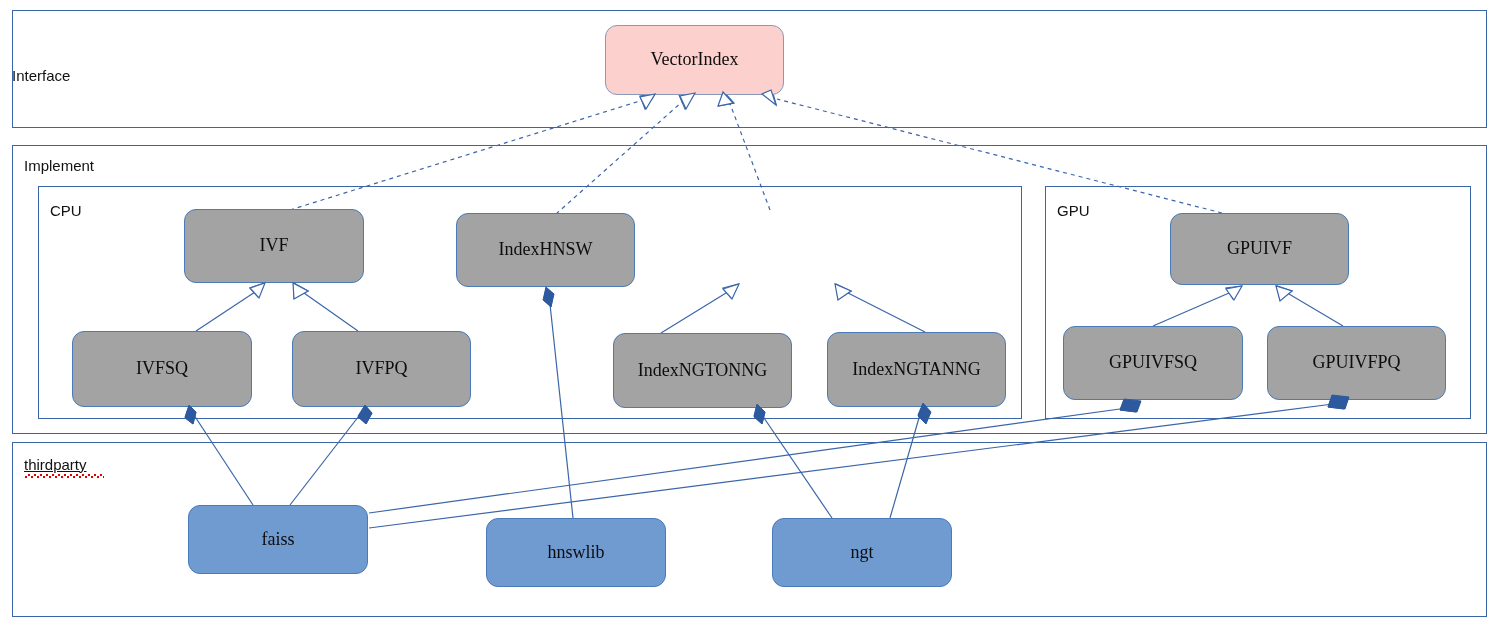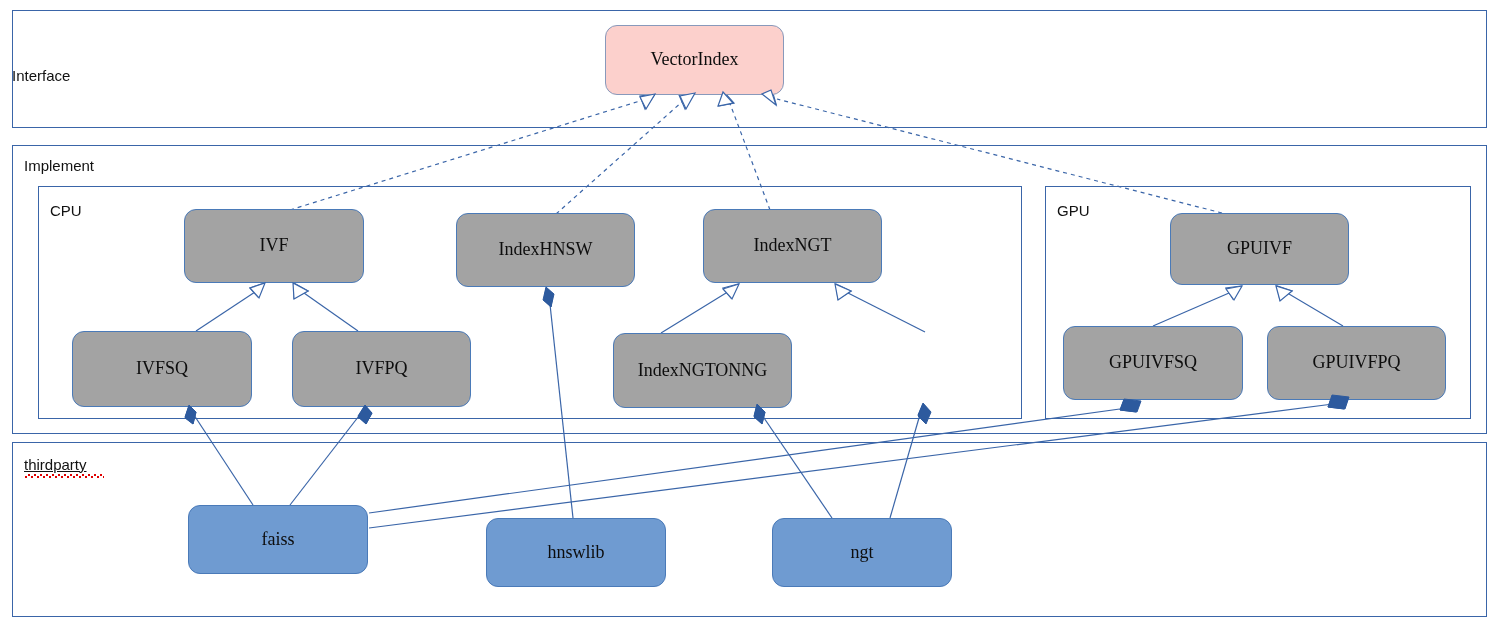--- a/index.html
+++ b/index.html
@@ -208,40 +208,40 @@
   </div>
 
   <div class="node green" style="left:184px; top:209px; width:180px; height:74px;">
     <span>IVF</span>
   </div>
 
   <div class="node green" style="left:456px; top:213px; width:179px; height:74px;">
     <span>IndexHNSW</span>
   </div>
 
-  <div class="node green" style="left:703px; top:209px; width:179px; height:74px;">
-    <span>IndexNGT</span>
-  </div>
 
   <div class="node green" style="left:1170px; top:213px; width:179px; height:72px;">
     <span>GPUIVF</span>
   </div>
 
   <div class="node green" style="left:72px; top:331px; width:180px; height:76px;">
     <span>IVFSQ</span>
   </div>
 
   <div class="node green" style="left:292px; top:331px; width:179px; height:76px;">
     <span>IVFPQ</span>
   </div>
 
   <div class="node green" style="left:613px; top:333px; width:179px; height:75px;">
     <span>IndexNGTONNG</span>
   </div>
 
+  <div class="node green" style="left:827px; top:332px; width:179px; height:75px;">
+    <span>IndexNGTANNG</span>
+  </div>
 
   <div class="node green" style="left:1063px; top:326px; width:180px; height:74px;">
     <span>GPUIVFSQ</span>
   </div>
 
   <div class="node green" style="left:1267px; top:326px; width:179px; height:74px;">
     <span>GPUIVFPQ</span>
   </div>
 
   <div class="node blue" style="left:188px; top:505px; width:180px; height:69px;">

